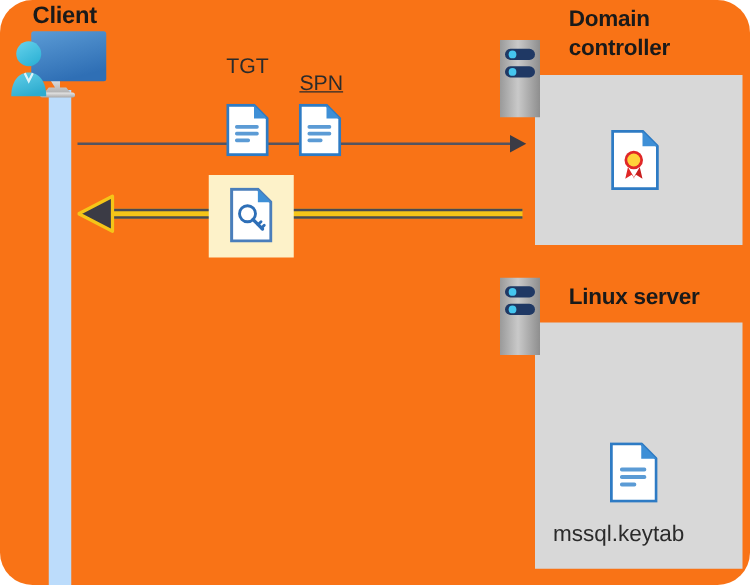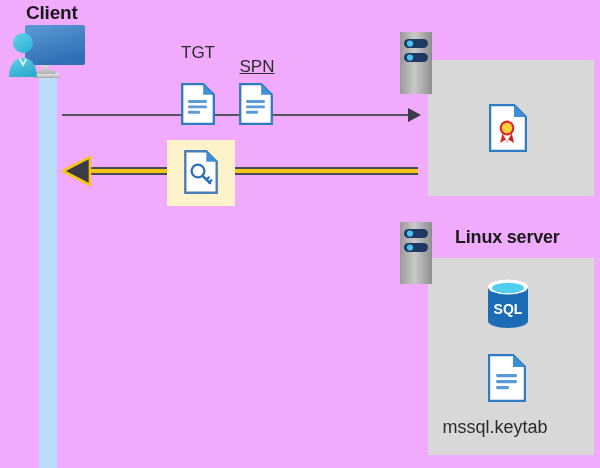--- a/index.html
+++ b/index.html
@@ -7,22 +7,23 @@
     padding: 0;
     background: #ffffff;
   }
   body {
     font-family: "Liberation Sans", sans-serif;
   }
   #canvas {
     position: relative;
     width: 600px;
     height: 468px;
-    background: #f0abfc;
+    background: #f97316;
     overflow: hidden;
+    border-radius: 26px;
   }
   .abs { position: absolute; }
 
   
   .title {
     font-weight: bold;
     color: #1a1a1a;
     letter-spacing: -0.2px;
   }
   #client-title {
@@ -177,20 +178,21 @@
         </linearGradient>
       </defs>
       <rect x="0" y="0" width="32" height="62" fill="url(#rackGradA)"></rect>
       <rect x="4" y="7" width="24" height="9" rx="4.5" fill="#1f3864"></rect>
       <circle cx="10" cy="11.5" r="3.1" fill="#45c6ef"></circle>
       <rect x="4" y="21" width="24" height="9" rx="4.5" fill="#1f3864"></rect>
       <circle cx="10" cy="25.5" r="3.1" fill="#45c6ef"></circle>
     </svg>
   </div>
 
+  <div class="abs title" id="dc-title">Domain controller</div>
 
   <div class="abs" id="cert-doc">
     <svg width="38" height="48" viewBox="0 0 38 48">
       <path d="M1 1 h24 l12 12 v34 h-36 z" fill="#ffffff" stroke="#2e7bc4" stroke-width="2.4"></path>
       <path d="M25 1 l12 12 h-12 z" fill="#3e8fd6"></path>
       <circle cx="18" cy="24" r="7.4" fill="#e02727"></circle>
       <circle cx="18" cy="24" r="5.2" fill="#ffd23a"></circle>
       <path d="M13.4 29.5 l-2.2 9.5 l5.2 -3.2 l2.6 3.4 z" fill="#e02727"></path>
       <path d="M22.8 29.5 l2.2 9.5 l-5.2 -3.2 l-2.6 3.4 z" fill="#c91f1f"></path>
     </svg>
@@ -203,28 +205,20 @@
       <rect x="0" y="0" width="32" height="62" fill="url(#rackGradA)"></rect>
       <rect x="4" y="7" width="24" height="9" rx="4.5" fill="#1f3864"></rect>
       <circle cx="10" cy="11.5" r="3.1" fill="#45c6ef"></circle>
       <rect x="4" y="21" width="24" height="9" rx="4.5" fill="#1f3864"></rect>
       <circle cx="10" cy="25.5" r="3.1" fill="#45c6ef"></circle>
     </svg>
   </div>
 
   <div class="abs title" id="linux-title">Linux server</div>
 
-  <div class="abs" id="sql-db">
-    <svg width="46" height="52" viewBox="0 0 46 52">
-      <path d="M3 9 v34 c0 4 9 7 20 7 c11 0 20 -3 20 -7 v-34 z" fill="#1b6cb5"></path>
-      <ellipse cx="23" cy="9" rx="20" ry="7.5" fill="#ffffff"></ellipse>
-      <ellipse cx="23" cy="10" rx="16" ry="5.2" fill="#50d0ee"></ellipse>
-      <text x="23" y="36" font-family="'Liberation Sans', sans-serif" font-size="14" font-weight="bold" fill="#ffffff" text-anchor="middle">SQL</text>
-    </svg>
-  </div>
 
   <div class="abs" id="keytab-doc">
     <svg width="38" height="48" viewBox="0 0 38 48">
       <path d="M1 1 h24 l12 12 v34 h-36 z" fill="#ffffff" stroke="#2e7bc4" stroke-width="2.4"></path>
       <path d="M25 1 l12 12 h-12 z" fill="#3e8fd6"></path>
       <rect x="8" y="20" width="21" height="3.2" rx="1.4" fill="#5b9bd5"></rect>
       <rect x="8" y="26" width="21" height="3.2" rx="1.4" fill="#5b9bd5"></rect>
       <rect x="8" y="32" width="13" height="3.2" rx="1.4" fill="#5b9bd5"></rect>
     </svg>
   </div>

